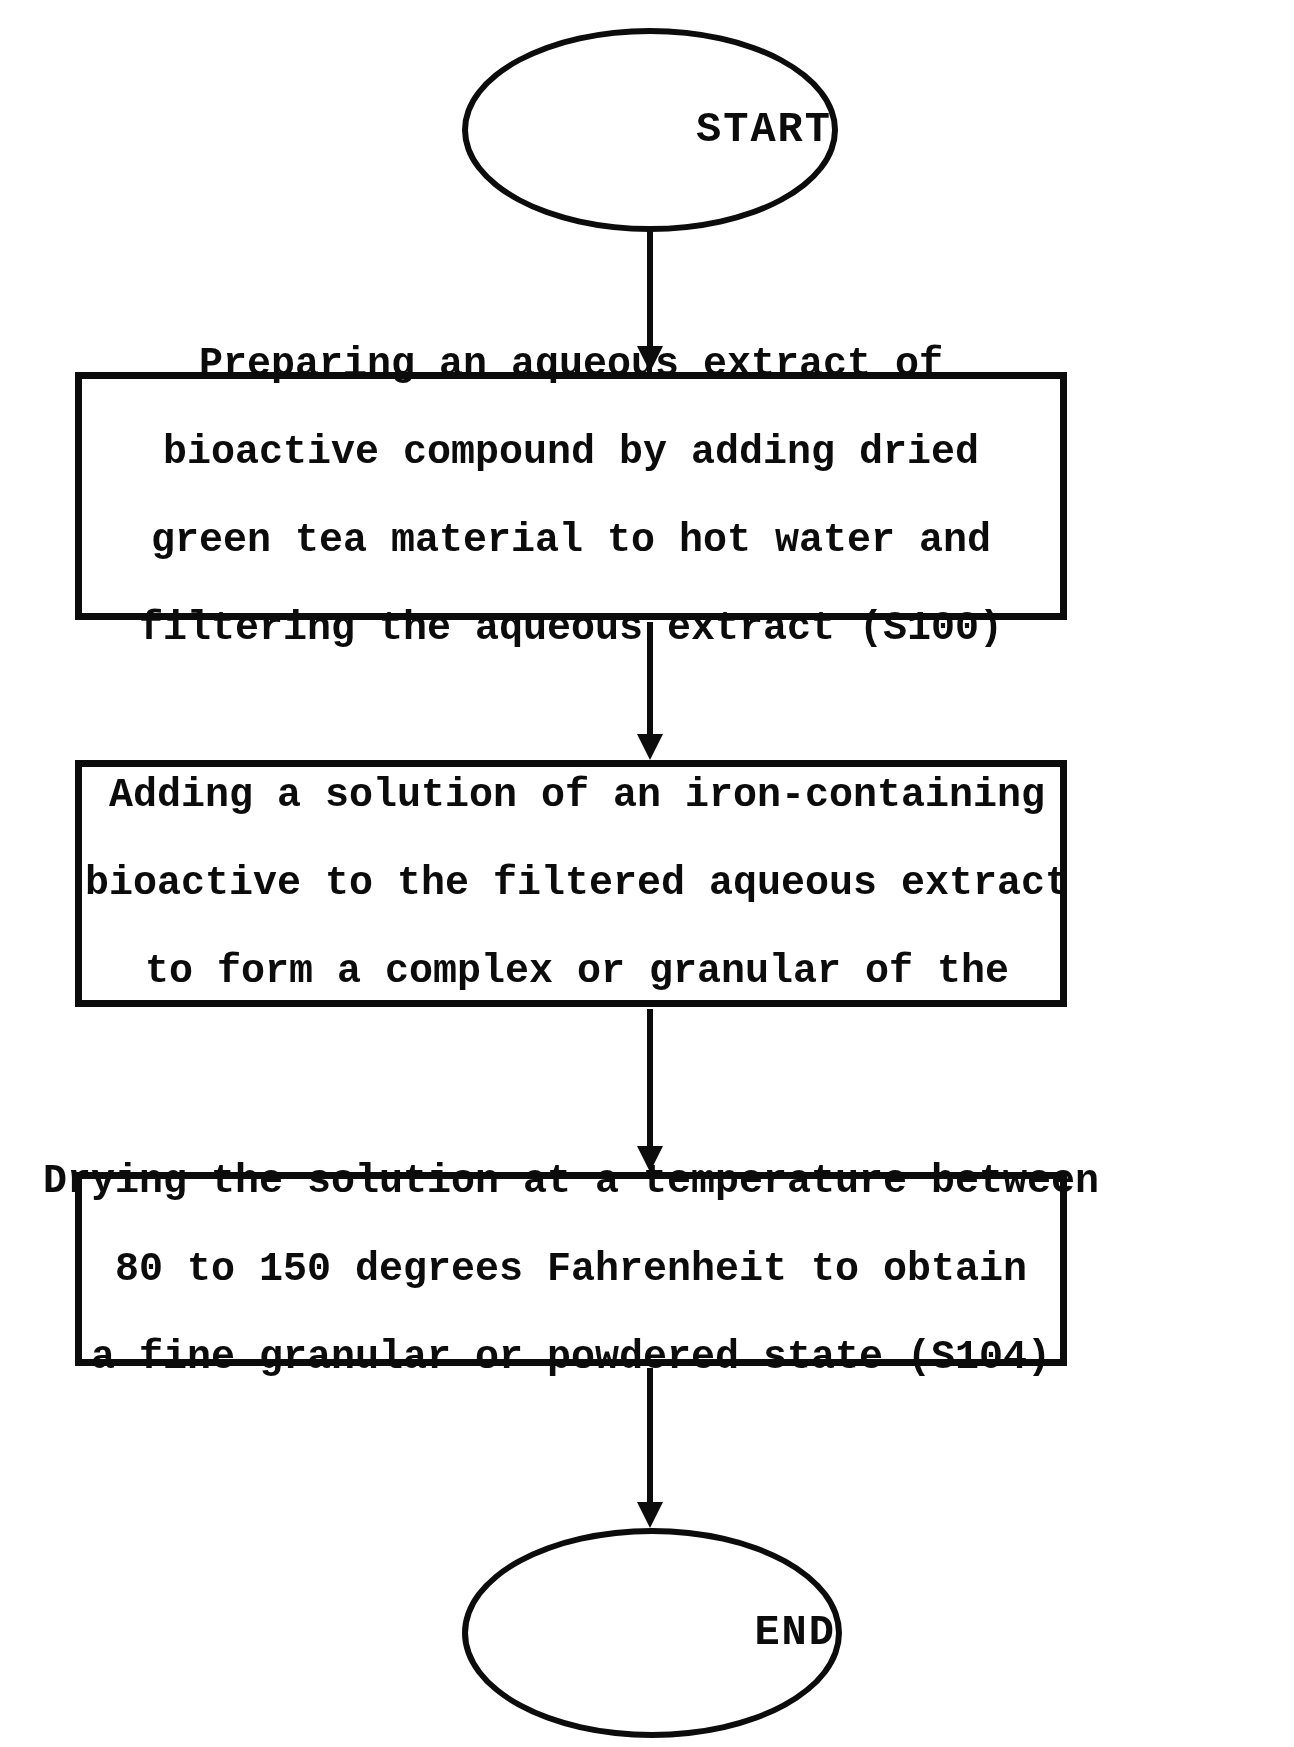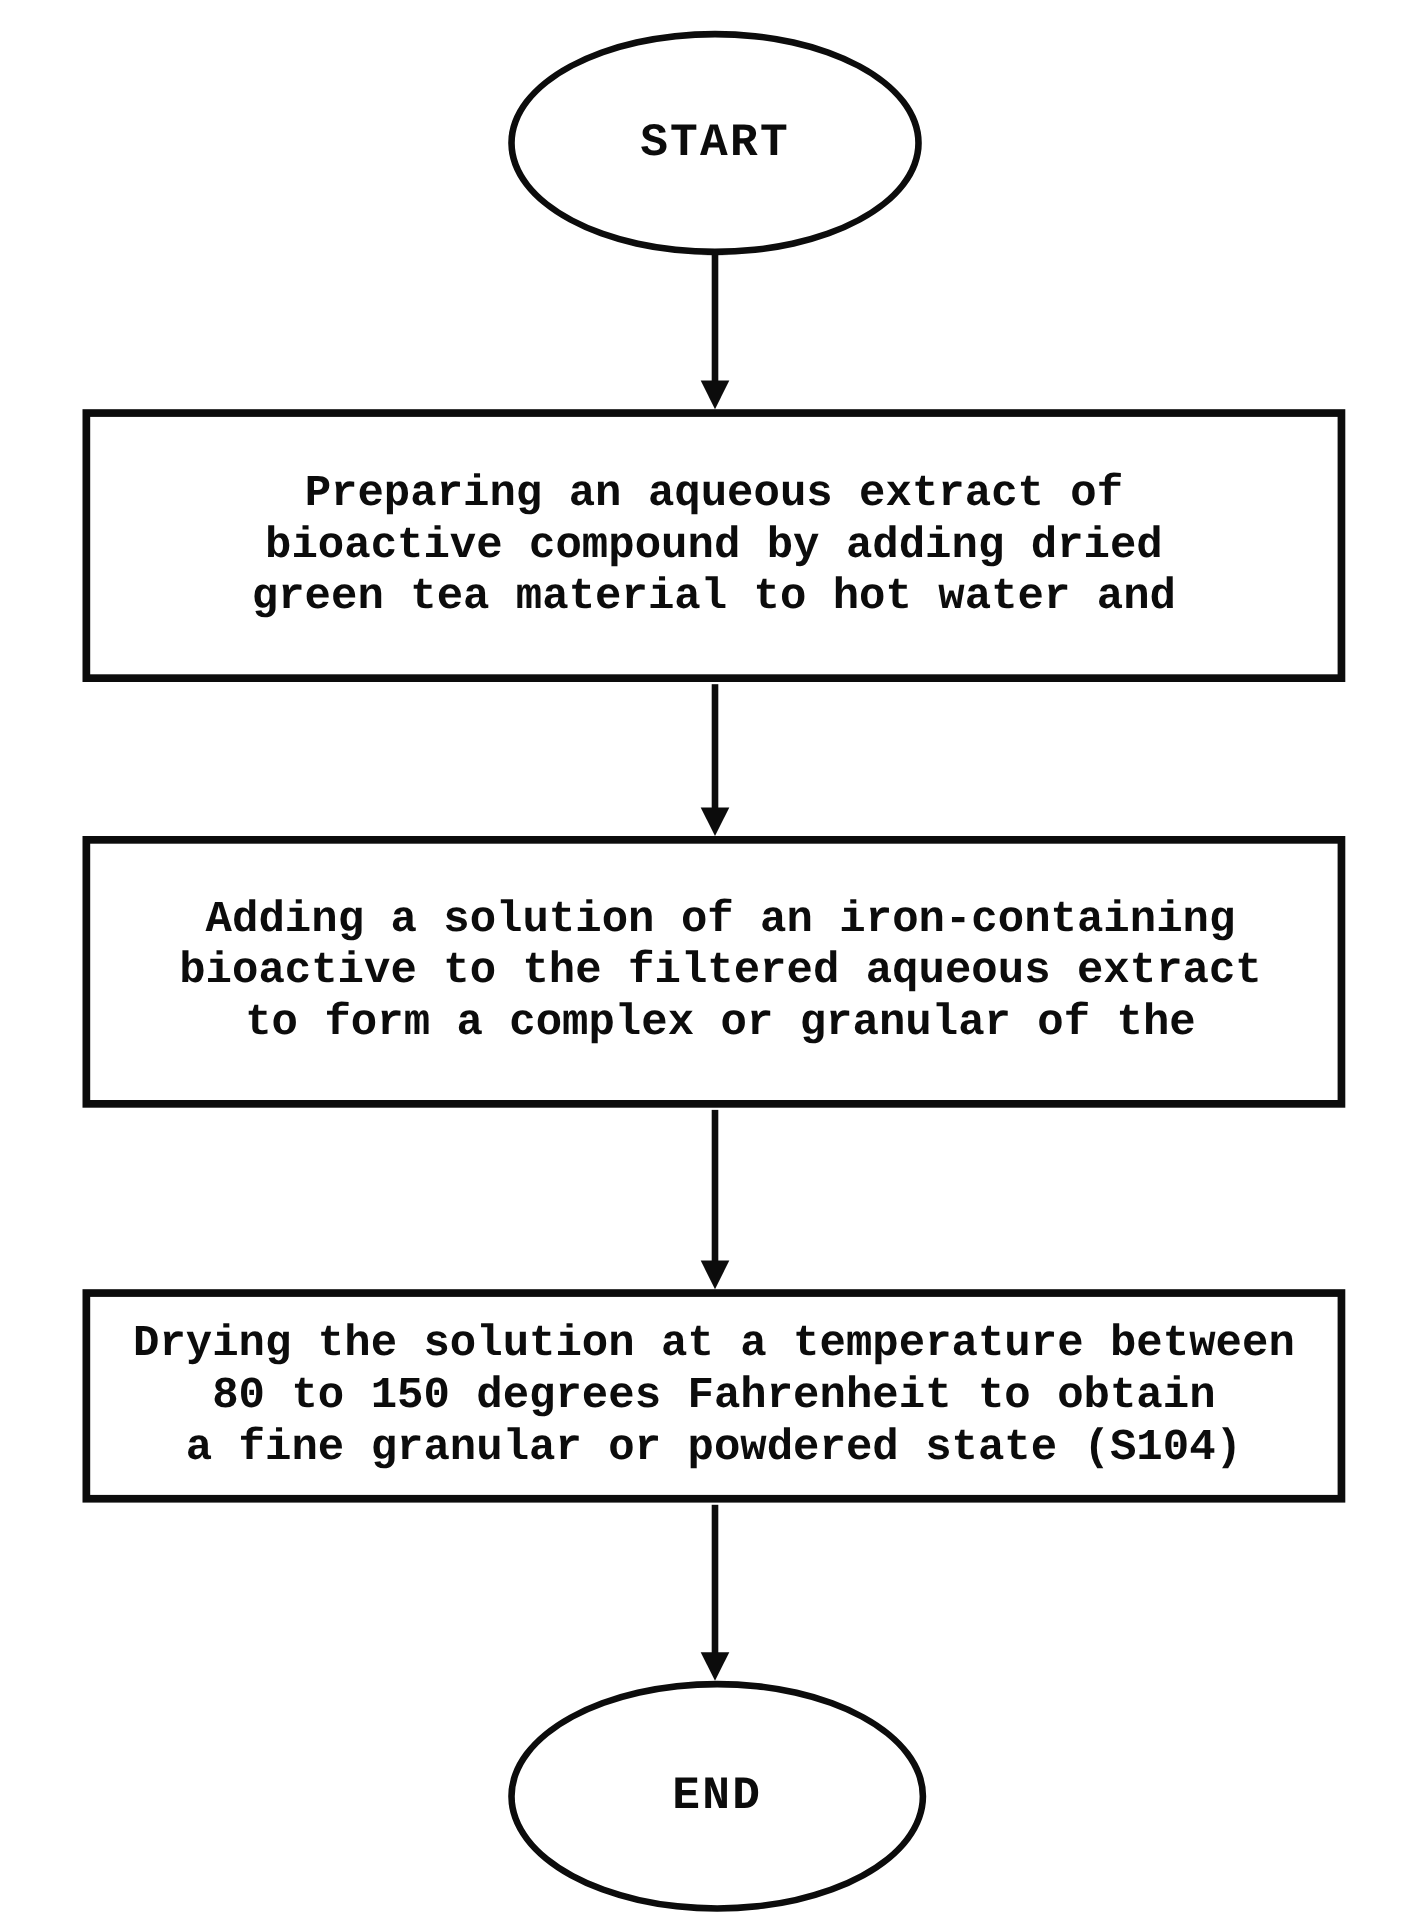--- a/index.html
+++ b/index.html
@@ -16,39 +16,40 @@
     color: #0c0c0c;
     overflow: hidden;
   }
   .terminal {
     position: absolute;
     border: 6px solid #0c0c0c;
     border-radius: 50%;
     background: #ffffff;
     display: flex;
     align-items: center;
-    justify-content: center;
+    justify-content: flex-end;
   }
   .terminal-label {
     font-size: 42px;
     font-weight: bold;
     letter-spacing: 2px;
   }
   .process-box {
     position: absolute;
     left: 75px;
-    width: 1148px;
+    width: 992px;
     border: 7px solid #0c0c0c;
     background: #ffffff;
     box-sizing: border-box;
     display: flex;
     flex-direction: column;
     align-items: center;
     justify-content: center;
     text-align: center;
+    gap: 41px;
   }
   .box-line {
     font-size: 40px;
     font-weight: bold;
     line-height: 47px;
     white-space: nowrap;
   }
   .flow-arrow {
     position: absolute;
     left: 637px;
@@ -94,20 +95,21 @@
 
   <div class="flow-arrow" id="arrow-1">
     <div class="arrow-shaft"></div>
     <div class="arrow-head"></div>
   </div>
 
   <div class="process-box" id="box-s100">
     <div class="box-line">Preparing an aqueous extract of</div>
     <div class="box-line">bioactive compound by adding dried</div>
     <div class="box-line">green tea material to hot water and</div>
+    <div class="box-line">filtering the aqueous extract (S100)</div>
   </div>
 
   <div class="flow-arrow" id="arrow-2">
     <div class="arrow-shaft"></div>
     <div class="arrow-head"></div>
   </div>
 
   <div class="process-box" id="box-s102">
     <div class="box-line">Adding a solution of an iron-containing</div>
     <div class="box-line">bioactive to the filtered aqueous extract</div>

